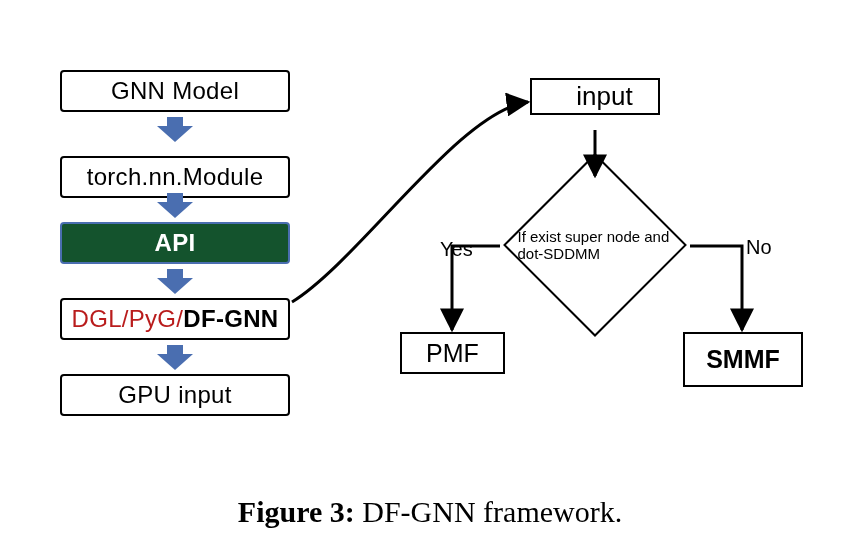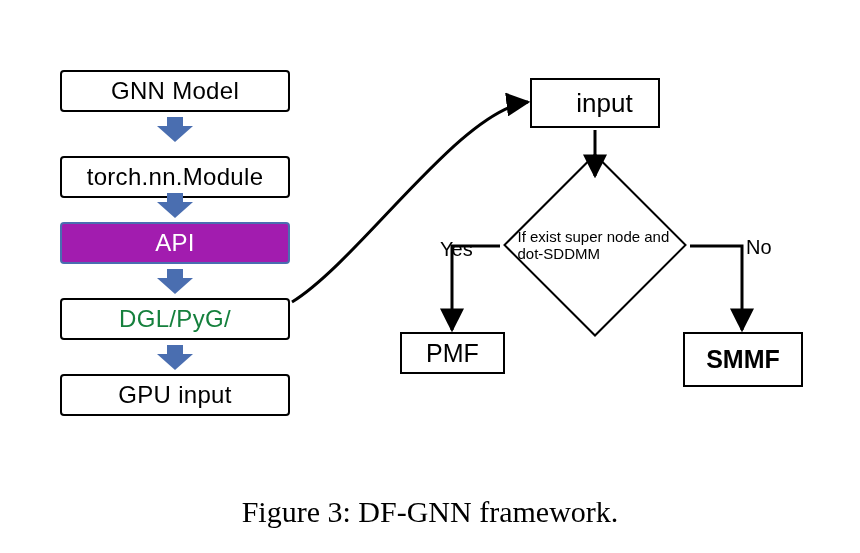--- a/index.html
+++ b/index.html
@@ -21,26 +21,26 @@
     display: flex;
     align-items: center;
     justify-content: center;
     font-size: 24px;
     font-family: Arial, Helvetica, sans-serif;
     letter-spacing: 0.3px;
     box-sizing: border-box;
     background: #fff;
   }
   .stack-box.api {
-    background: #a21caf;
+    background: #14532d;
     color: #fff;
     border-color: #4a6eb0;
-    font-weight: 400;
+    font-weight: 700;
   }
-  .stack-box .grey { color: #15803d; }
+  .stack-box .grey { color: #b91c1c; }
   .stack-box .bold { font-weight: 700; }
   
   .stack-arrow {
     position: absolute;
     width: 0;
     height: 0;
   }
   .stack-arrow .shaft {
     position: absolute;
     background: #4a6eb0;
@@ -94,21 +94,21 @@
     position: absolute;
     font-size: 20px;
   }
   .caption {
     position: absolute;
     width: 100%;
     text-align: center;
     font-family: "Times New Roman", Times, serif;
     font-size: 30px;
   }
-  .caption .fig { font-weight: 400; }
+  .caption .fig { font-weight: 700; }
   svg.connectors {
     position: absolute;
     left: 0; top: 0;
     width: 860px; height: 553px;
     pointer-events: none;
   }
 </style>
 </head>
 <body>
 
@@ -134,32 +134,33 @@
   <span>API</span>
 </div>
 
 <div class="stack-arrow" style="left:175px; top:269px;">
   <div class="shaft"></div>
   <div class="head"></div>
 </div>
 
 <div class="stack-box" style="left:60px; top:298px;">
   <span class="grey">DGL/PyG/</span>
+    <span class="bold">DF-GNN</span>
 </div>
 
 <div class="stack-arrow" style="left:175px; top:345px;">
   <div class="shaft"></div>
   <div class="head"></div>
 </div>
 
 <div class="stack-box" style="left:60px; top:374px;">
   <span>GPU input</span>
 </div>
 
-<div class="flow-box" style="left:530px; top:78px; width:130px; height:50px;padding-left:19px;">
+<div class="flow-box" style="left:530px; top:78px; width:130px; height:37px;padding-left:19px;">
   <span>input</span>
 </div>
 
 <div class="diamond-wrap" style="left:530px; top:180px;">
   <div class="diamond"></div>
   <div class="diamond-text">If exist super node and dot-SDDMM</div>
 </div>
 
 <div class="yn-label" style="left:440px; top:238px;">Yes</div>
 <div class="yn-label" style="left:746px; top:236px;">No</div>

